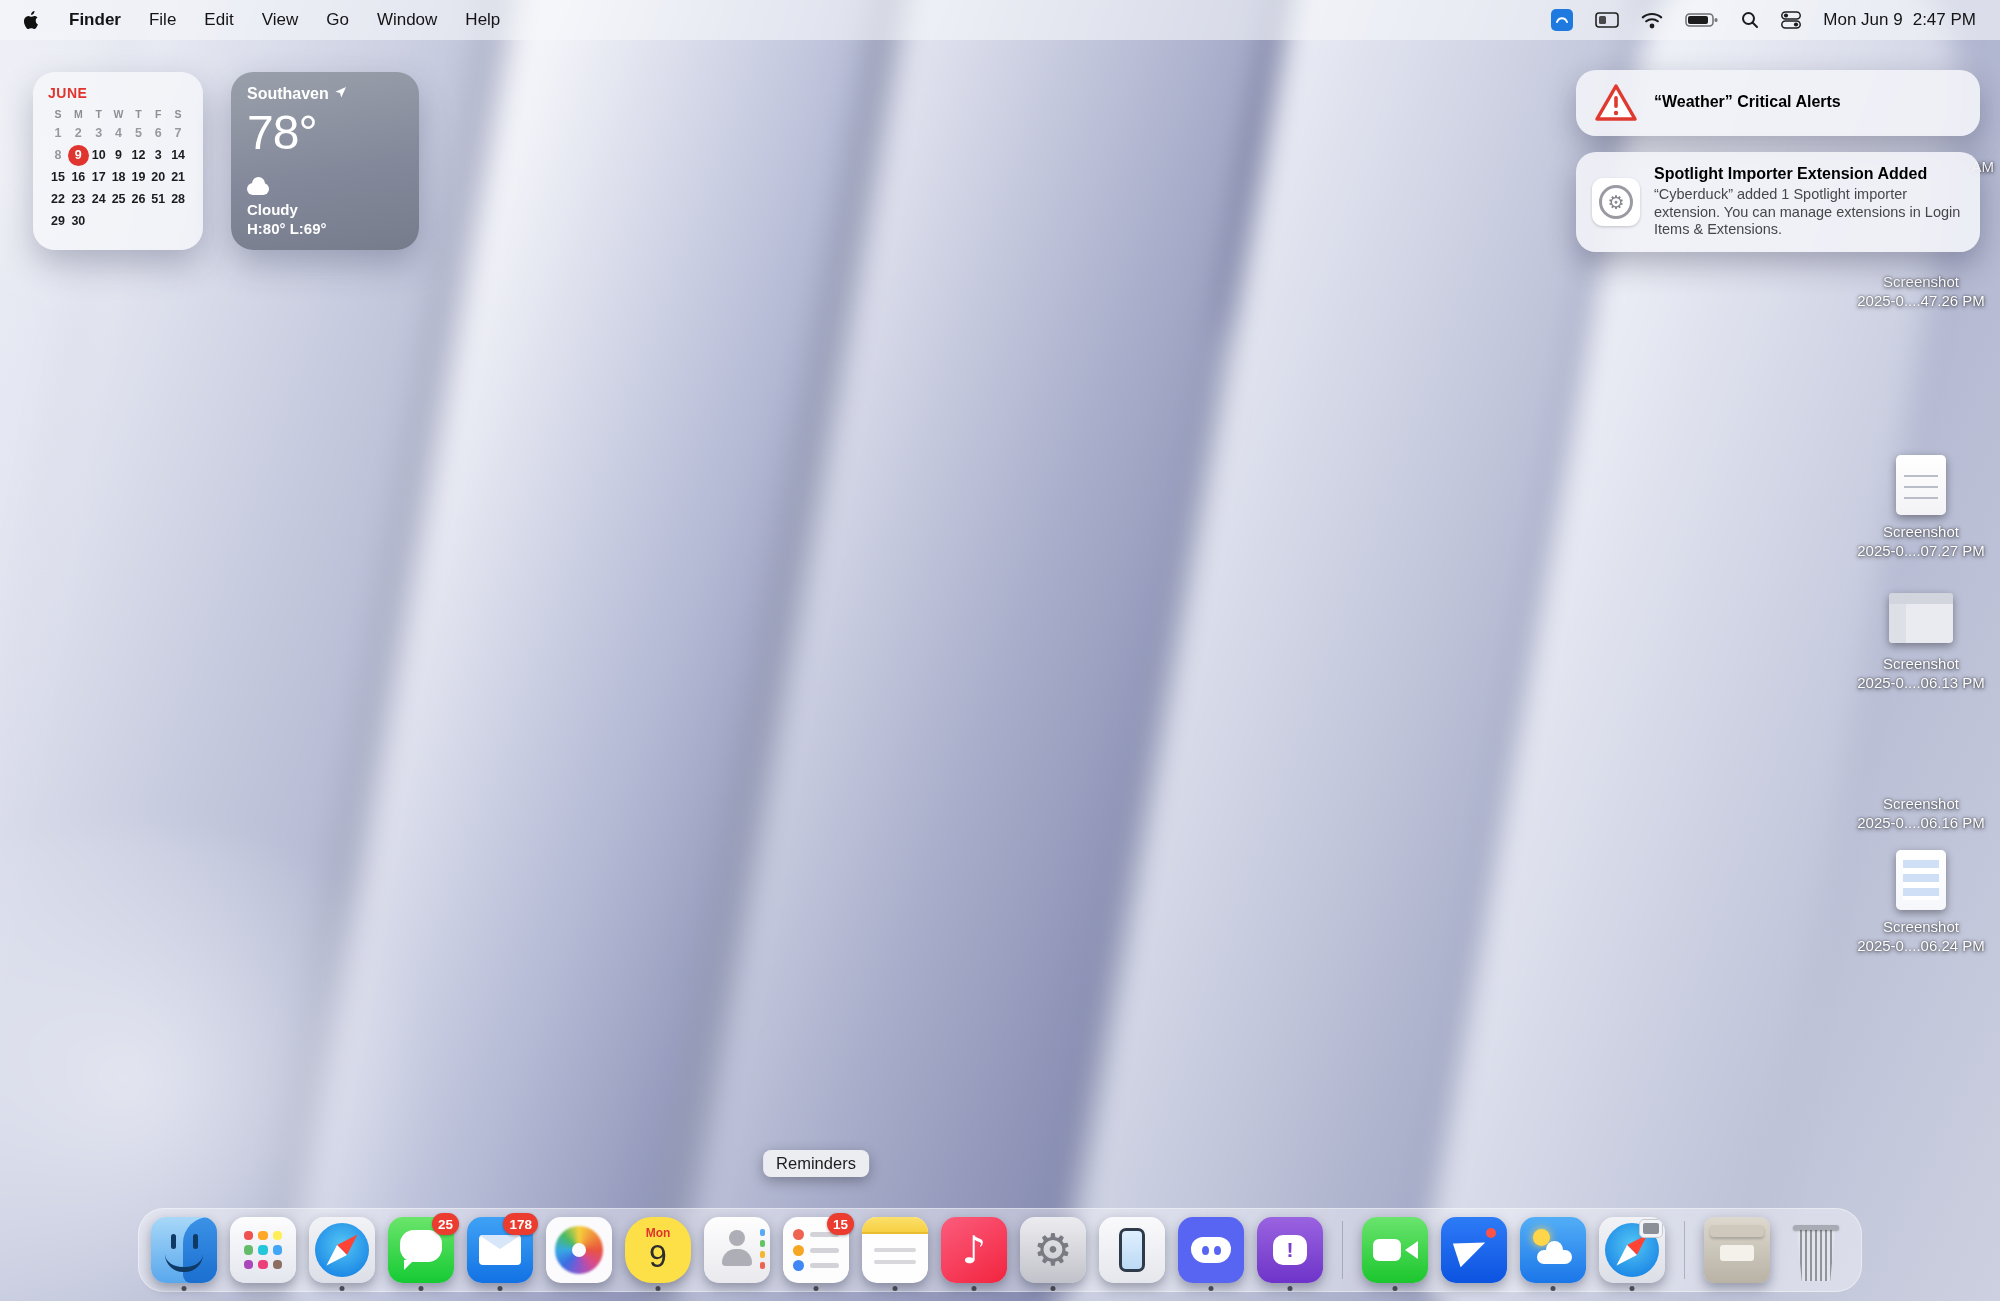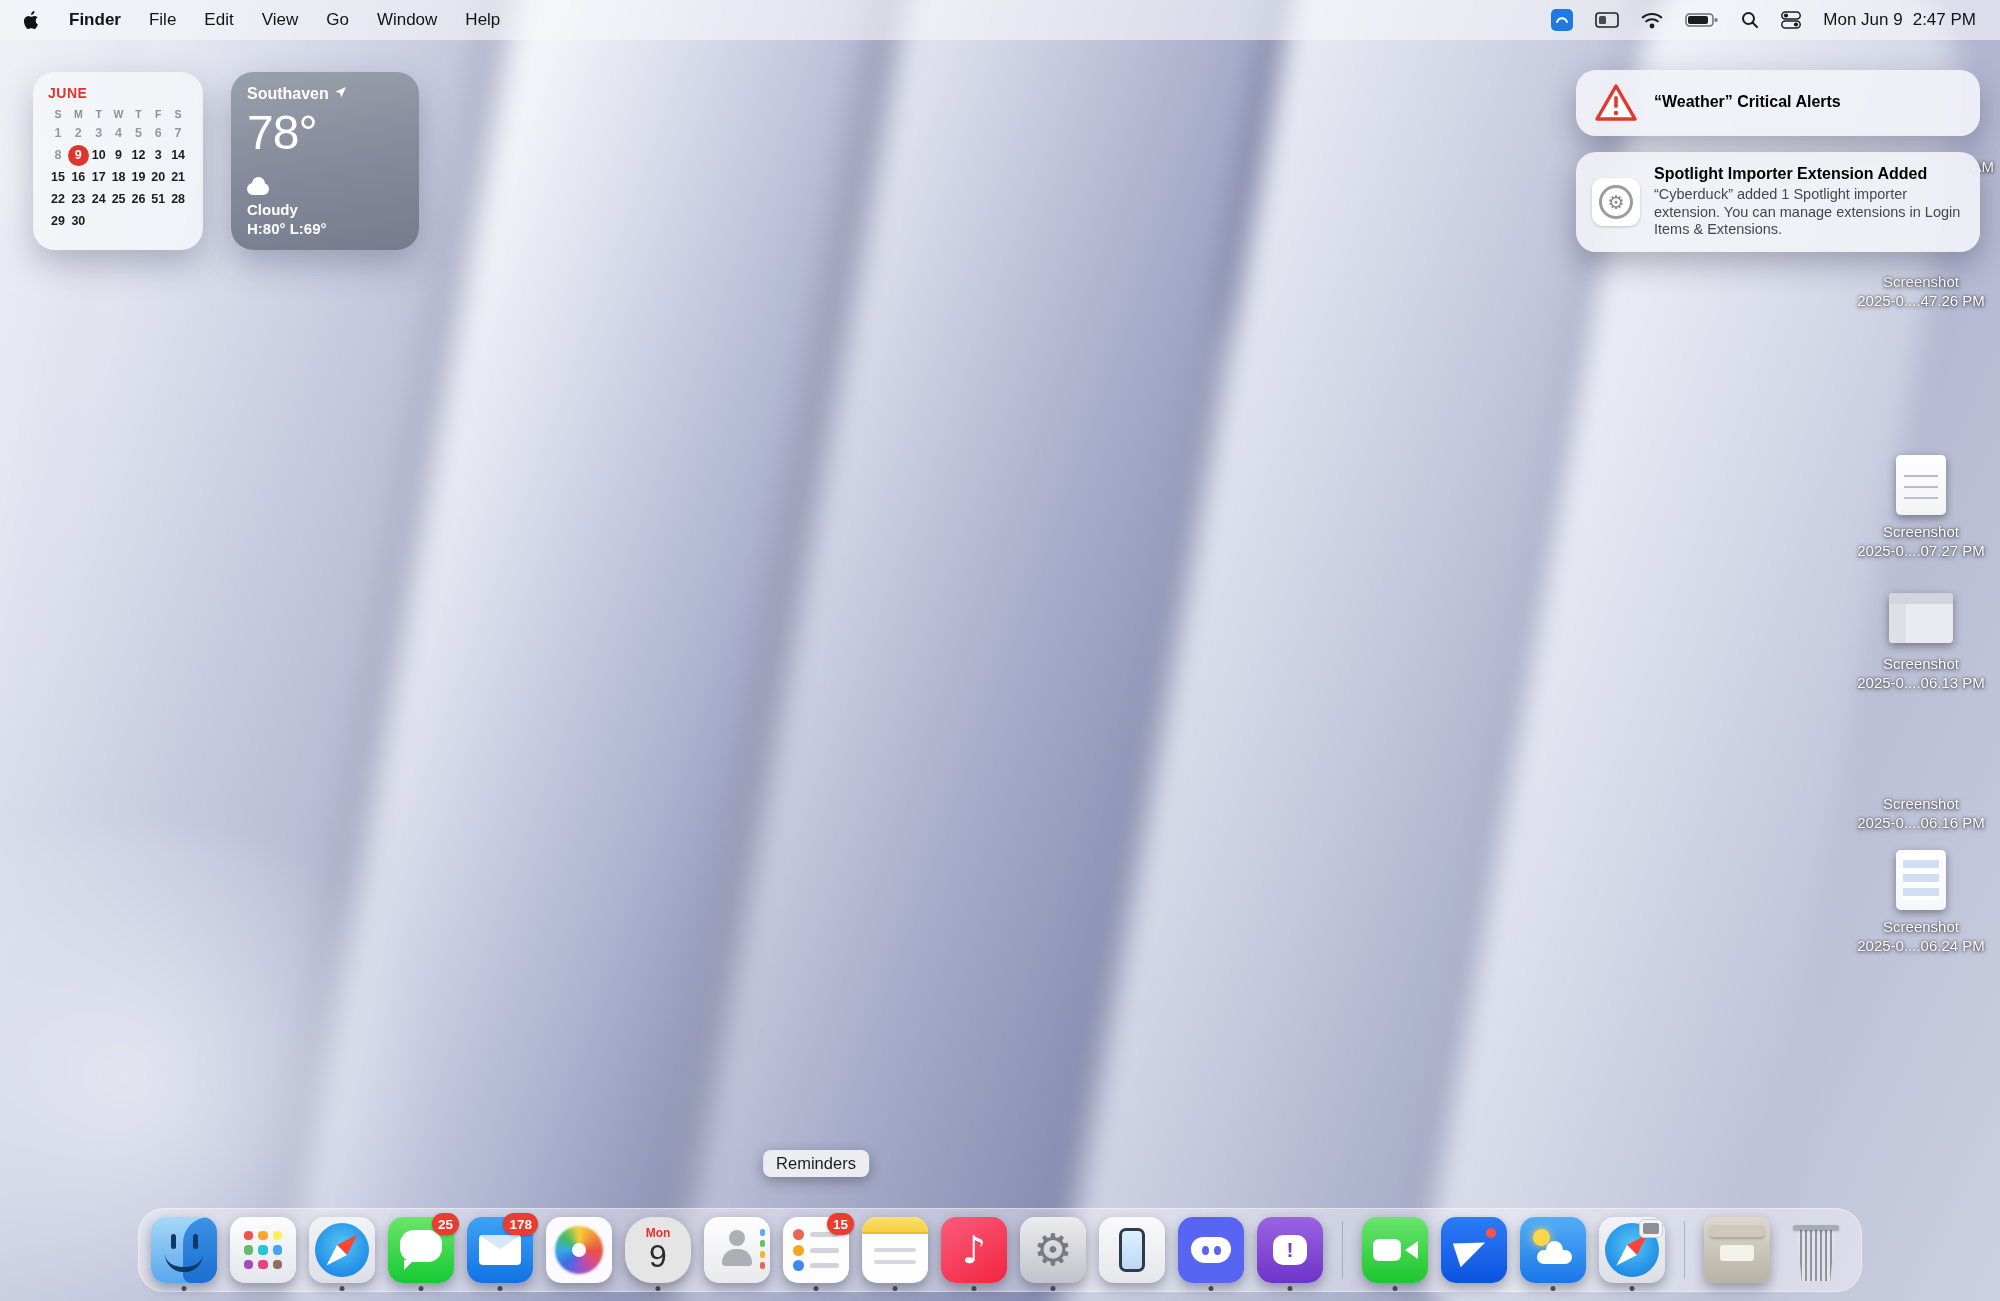--- a/index.html
+++ b/index.html
@@ -97,21 +97,21 @@
   .n-white{border-top:22px solid #fff;top:0;}
   .messages{background:linear-gradient(#6be56b,#15ca33);}
   .msg-bubble{position:absolute;left:12px;right:12px;top:13px;height:32px;background:#fff;border-radius:14px;}
   .msg-tail{position:absolute;left:16px;top:43px;width:0;height:0;border-top:10px solid #fff;border-right:10px solid transparent;}
   .mail{background:linear-gradient(#3fa2f5,#1272e4);}
   .env{position:absolute;left:12px;right:12px;top:18px;bottom:18px;background:#fff;border-radius:4px;overflow:hidden;}
   .flap{position:absolute;left:0;top:0;width:0;height:0;border-left:21px solid transparent;border-right:21px solid transparent;border-top:14px solid #d7e7f9;}
   .photos{background:#fbfbfd;}
   .ph-wheel{position:absolute;inset:9px;border-radius:50%;background:conic-gradient(#f6d03c,#f0903a,#e9543f,#d74a8e,#8e55cc,#3b6ee2,#38a9e4,#49ba62,#f6d03c);filter:blur(1px);}
   .ph-center{position:absolute;left:50%;top:50%;width:14px;height:14px;transform:translate(-50%,-50%);background:#fbfbfd;border-radius:50%;}
-  .calicon{background:#e5e5e5;border-radius:27px;}
+  .calicon{background:#fde047;border-radius:27px;}
   .cal-ic-mon{color:#e0342e;font-size:12px;font-weight:600;text-align:center;margin-top:9px;}
   .cal-ic-day{color:#2c2c2e;font-size:32px;font-weight:300;text-align:center;line-height:1.05;}
   .contacts{background:linear-gradient(#fefefe,#e9e9ee);}
   .ct-head{position:absolute;left:50%;top:13px;width:16px;height:16px;transform:translateX(-50%);background:#aeaeb6;border-radius:50%;}
   .ct-body{position:absolute;left:50%;top:32px;width:30px;height:17px;transform:translateX(-50%);background:#aeaeb6;border-radius:15px 15px 4px 4px;}
   .ct-tabs{position:absolute;right:5px;top:12px;display:flex;flex-direction:column;gap:4px;}
   .ct-tabs i{width:5px;height:7px;border-radius:2px;display:block;}
   .reminders{background:#fdfdfe;padding:12px 10px;display:flex;flex-direction:column;justify-content:space-between;}
   .rm-row{display:flex;align-items:center;gap:6px;}
   .rm-row i{width:11px;height:11px;border-radius:50%;display:block;flex:none;}

